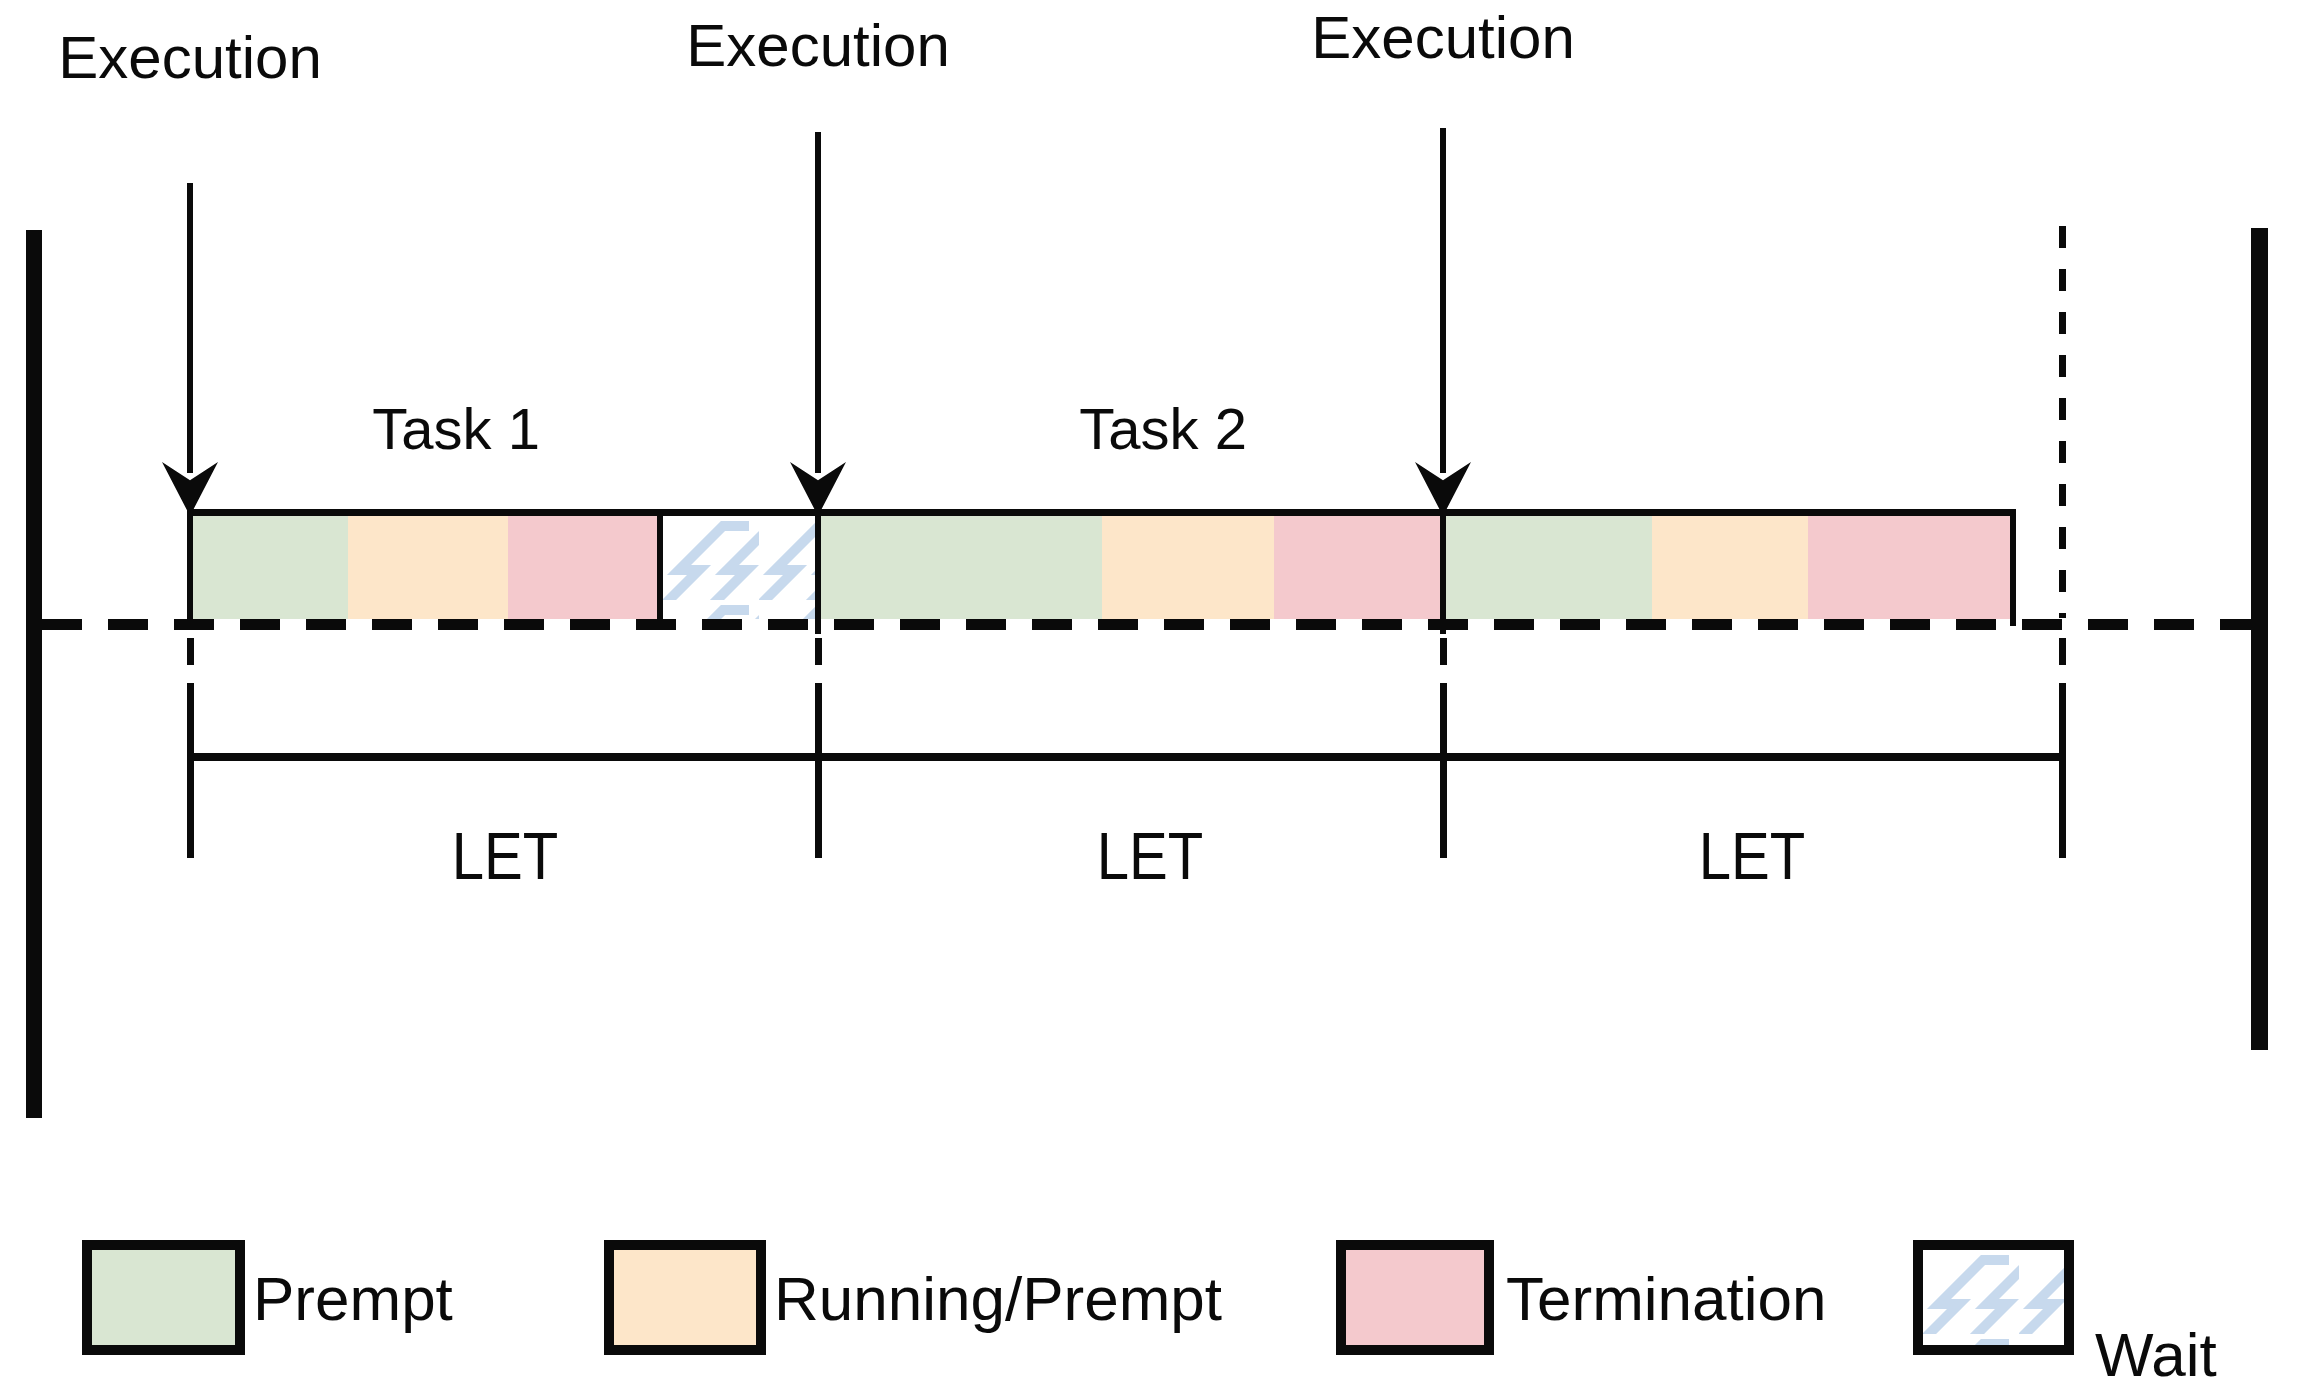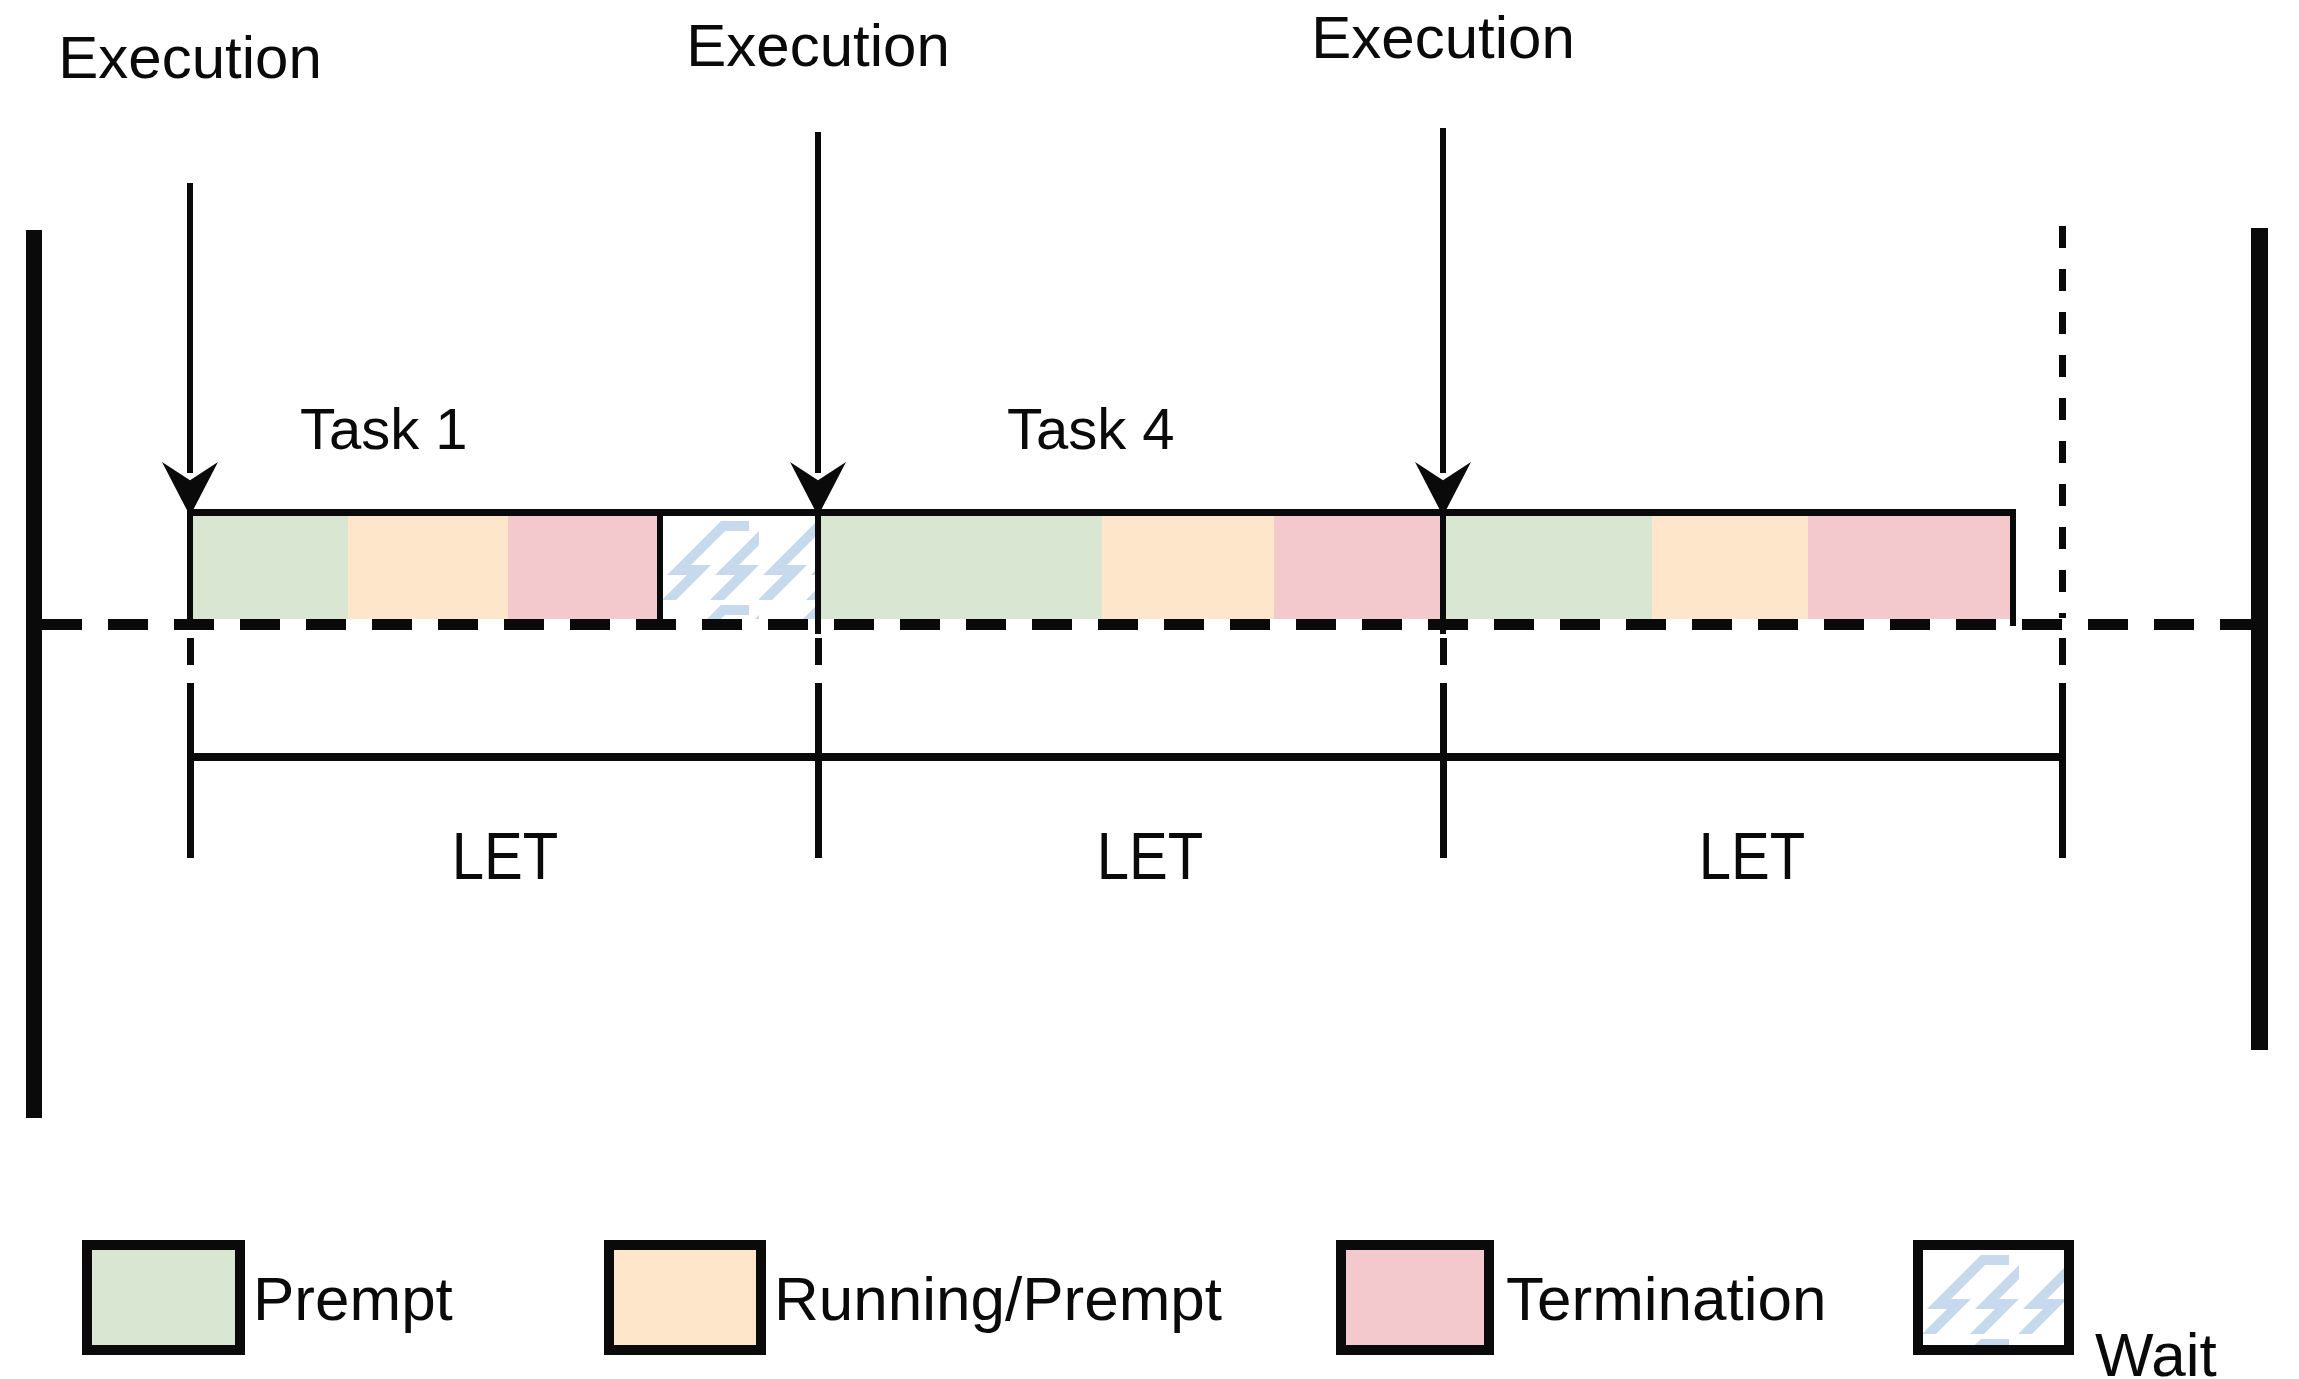--- a/index.html
+++ b/index.html
@@ -23,21 +23,21 @@
   }
   .v-dash-short{
     background:repeating-linear-gradient(180deg,#0a0a0a 0 27px,transparent 27px 45px);
   }
   .exec-label{
     width:280px;text-align:center;
     font-size:60px;line-height:64px;font-weight:400;
     letter-spacing:0px;white-space:nowrap;
   }
   .task-label{
-    width:240px;text-align:left;
+    width:240px;text-align:right;
     font-size:58px;line-height:62px;font-weight:400;white-space:nowrap;
   }
   .let-label{
     width:140px;text-align:center;
     font-size:66px;line-height:68px;font-weight:400;
     transform:scaleX(0.88);transform-origin:center;
     white-space:nowrap;
   }
   .chevron{
     background:#0a0a0a;
@@ -67,21 +67,21 @@
   <div class="abs exec-label" style="left:1303px;top:6px;">Execution</div>
 
   <div class="abs blk" style="left:187px;top:183px;width:6px;height:290px;"></div>
   <div class="abs chevron" style="left:162px;top:462px;width:56px;height:54px;"></div>
   <div class="abs blk" style="left:815px;top:132px;width:6px;height:341px;"></div>
   <div class="abs chevron" style="left:790px;top:462px;width:56px;height:54px;"></div>
   <div class="abs blk" style="left:1440px;top:128px;width:6px;height:345px;"></div>
   <div class="abs chevron" style="left:1415px;top:462px;width:56px;height:54px;"></div>
 
   <div class="abs task-label" style="left:300px;top:398px;">Task 1</div>
-  <div class="abs task-label" style="left:1007px;top:398px;">Task 4</div>
+  <div class="abs task-label" style="left:1007px;top:398px;">Task 2</div>
 
   <div class="abs blk" style="left:190px;top:509px;width:1826px;height:7px;"></div>
 
   <div class="seg" style="left: 193px; width: 155px; background-color: rgb(217, 230, 210);"></div>
   <div class="seg" style="left: 348px; width: 160px; background-color: rgb(253, 230, 201);"></div>
   <div class="seg" style="left: 508px; width: 149px; background-color: rgb(244, 201, 205);"></div>
   <div class="seg" style="left:663px;width:152px;background:#ffffff;">
     <svg class="zigsvg" xmlns="http://www.w3.org/2000/svg" preserveAspectRatio="none">
       <defs>
         <pattern id="zig1" width="96" height="84" patternUnits="userSpaceOnUse">

